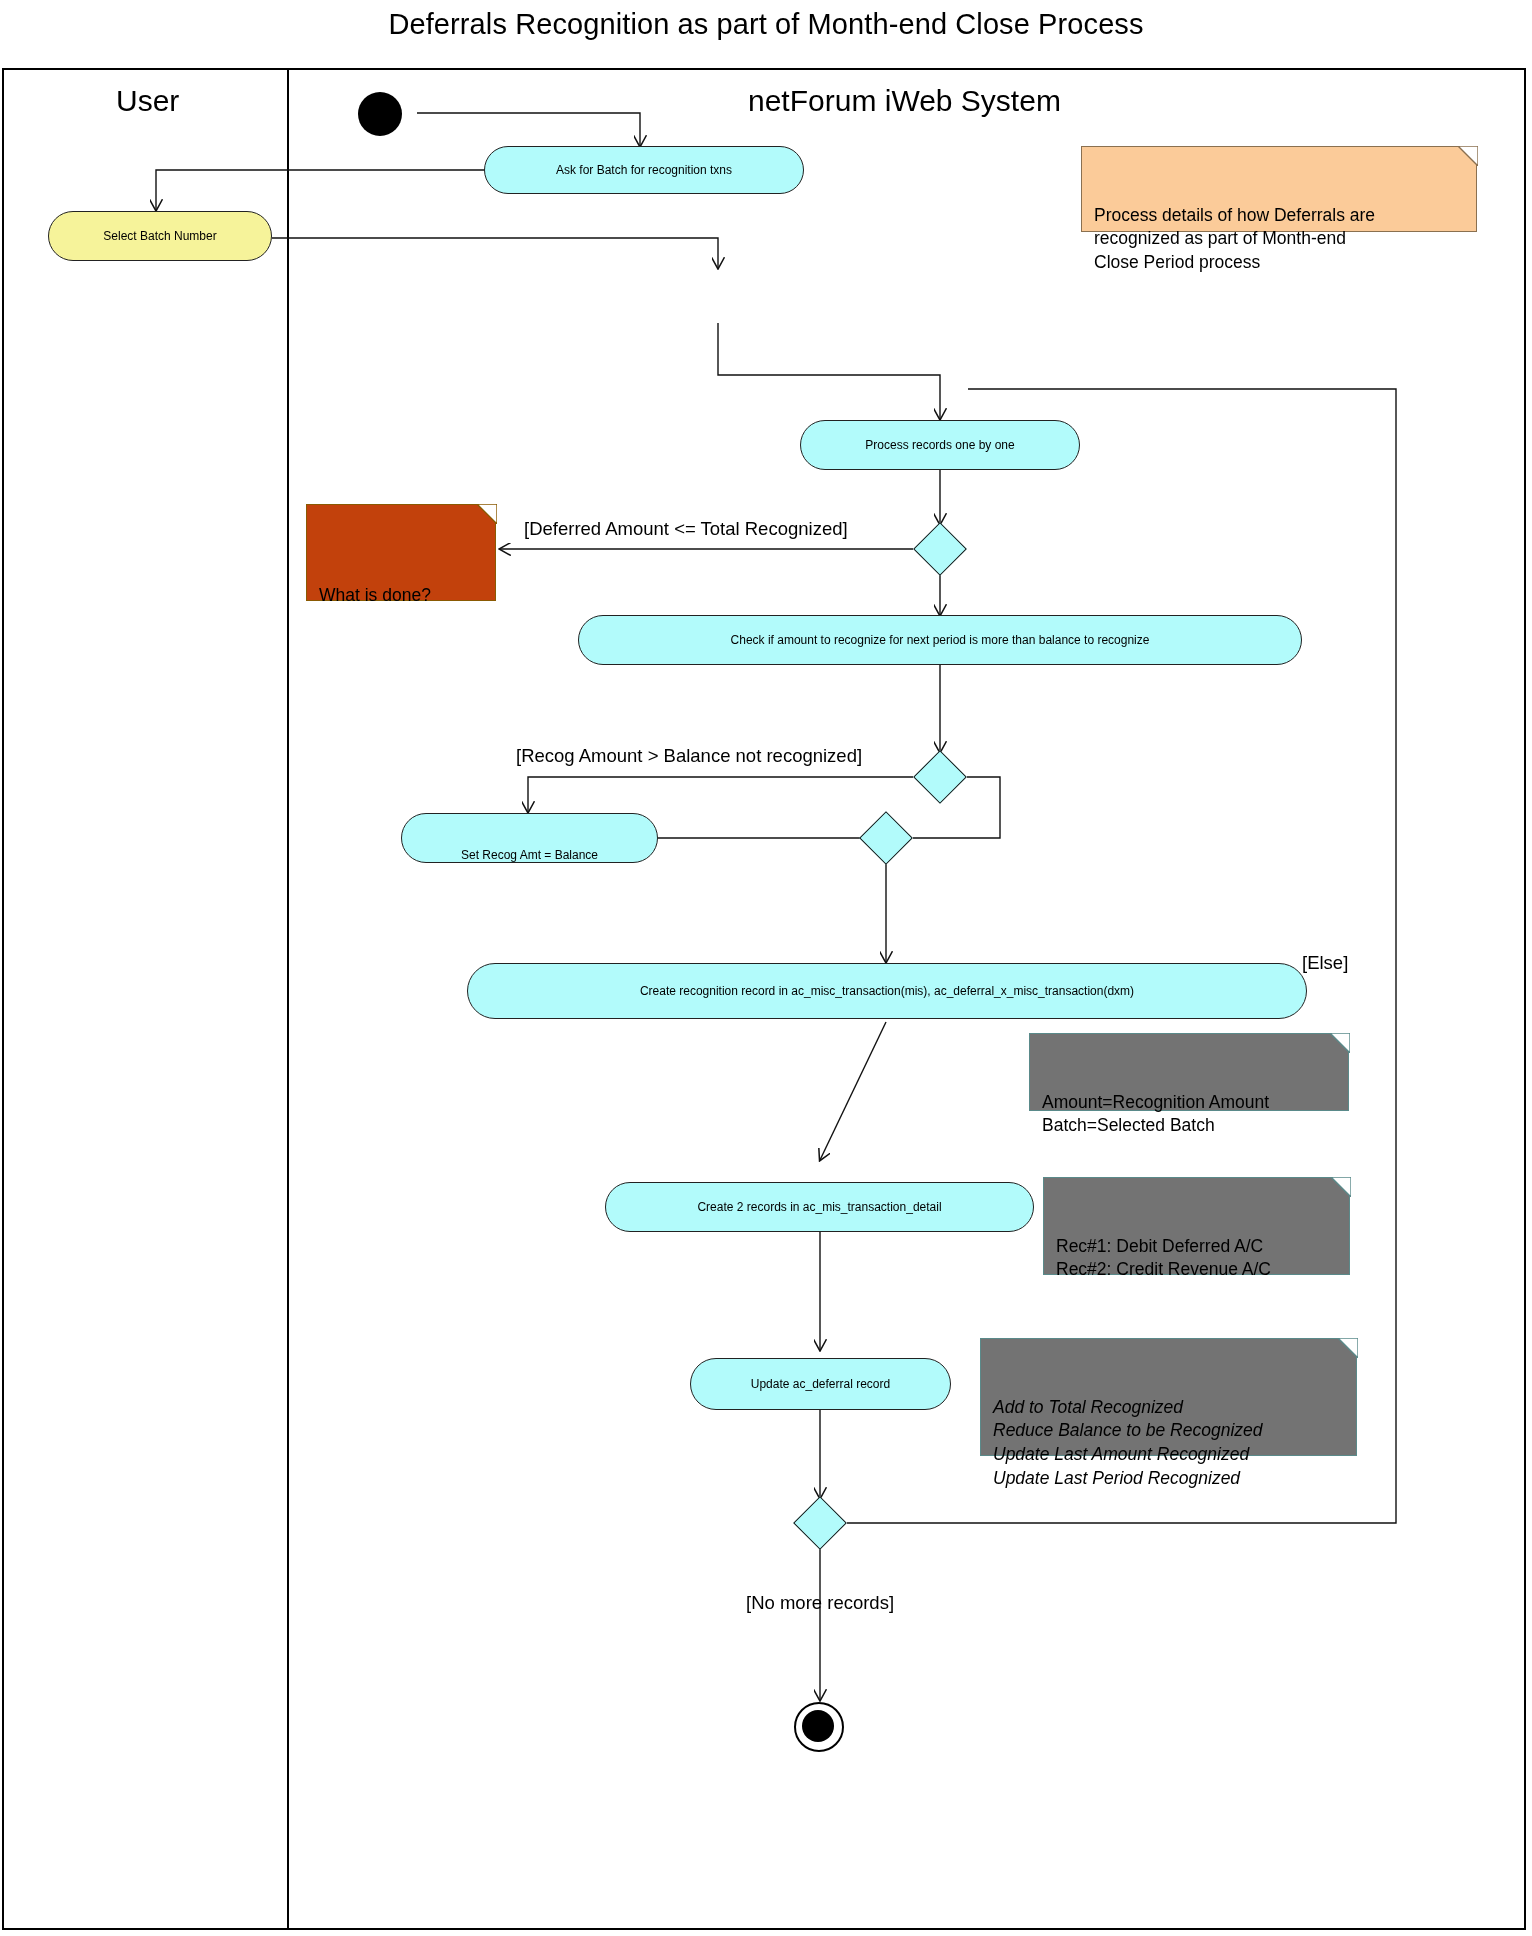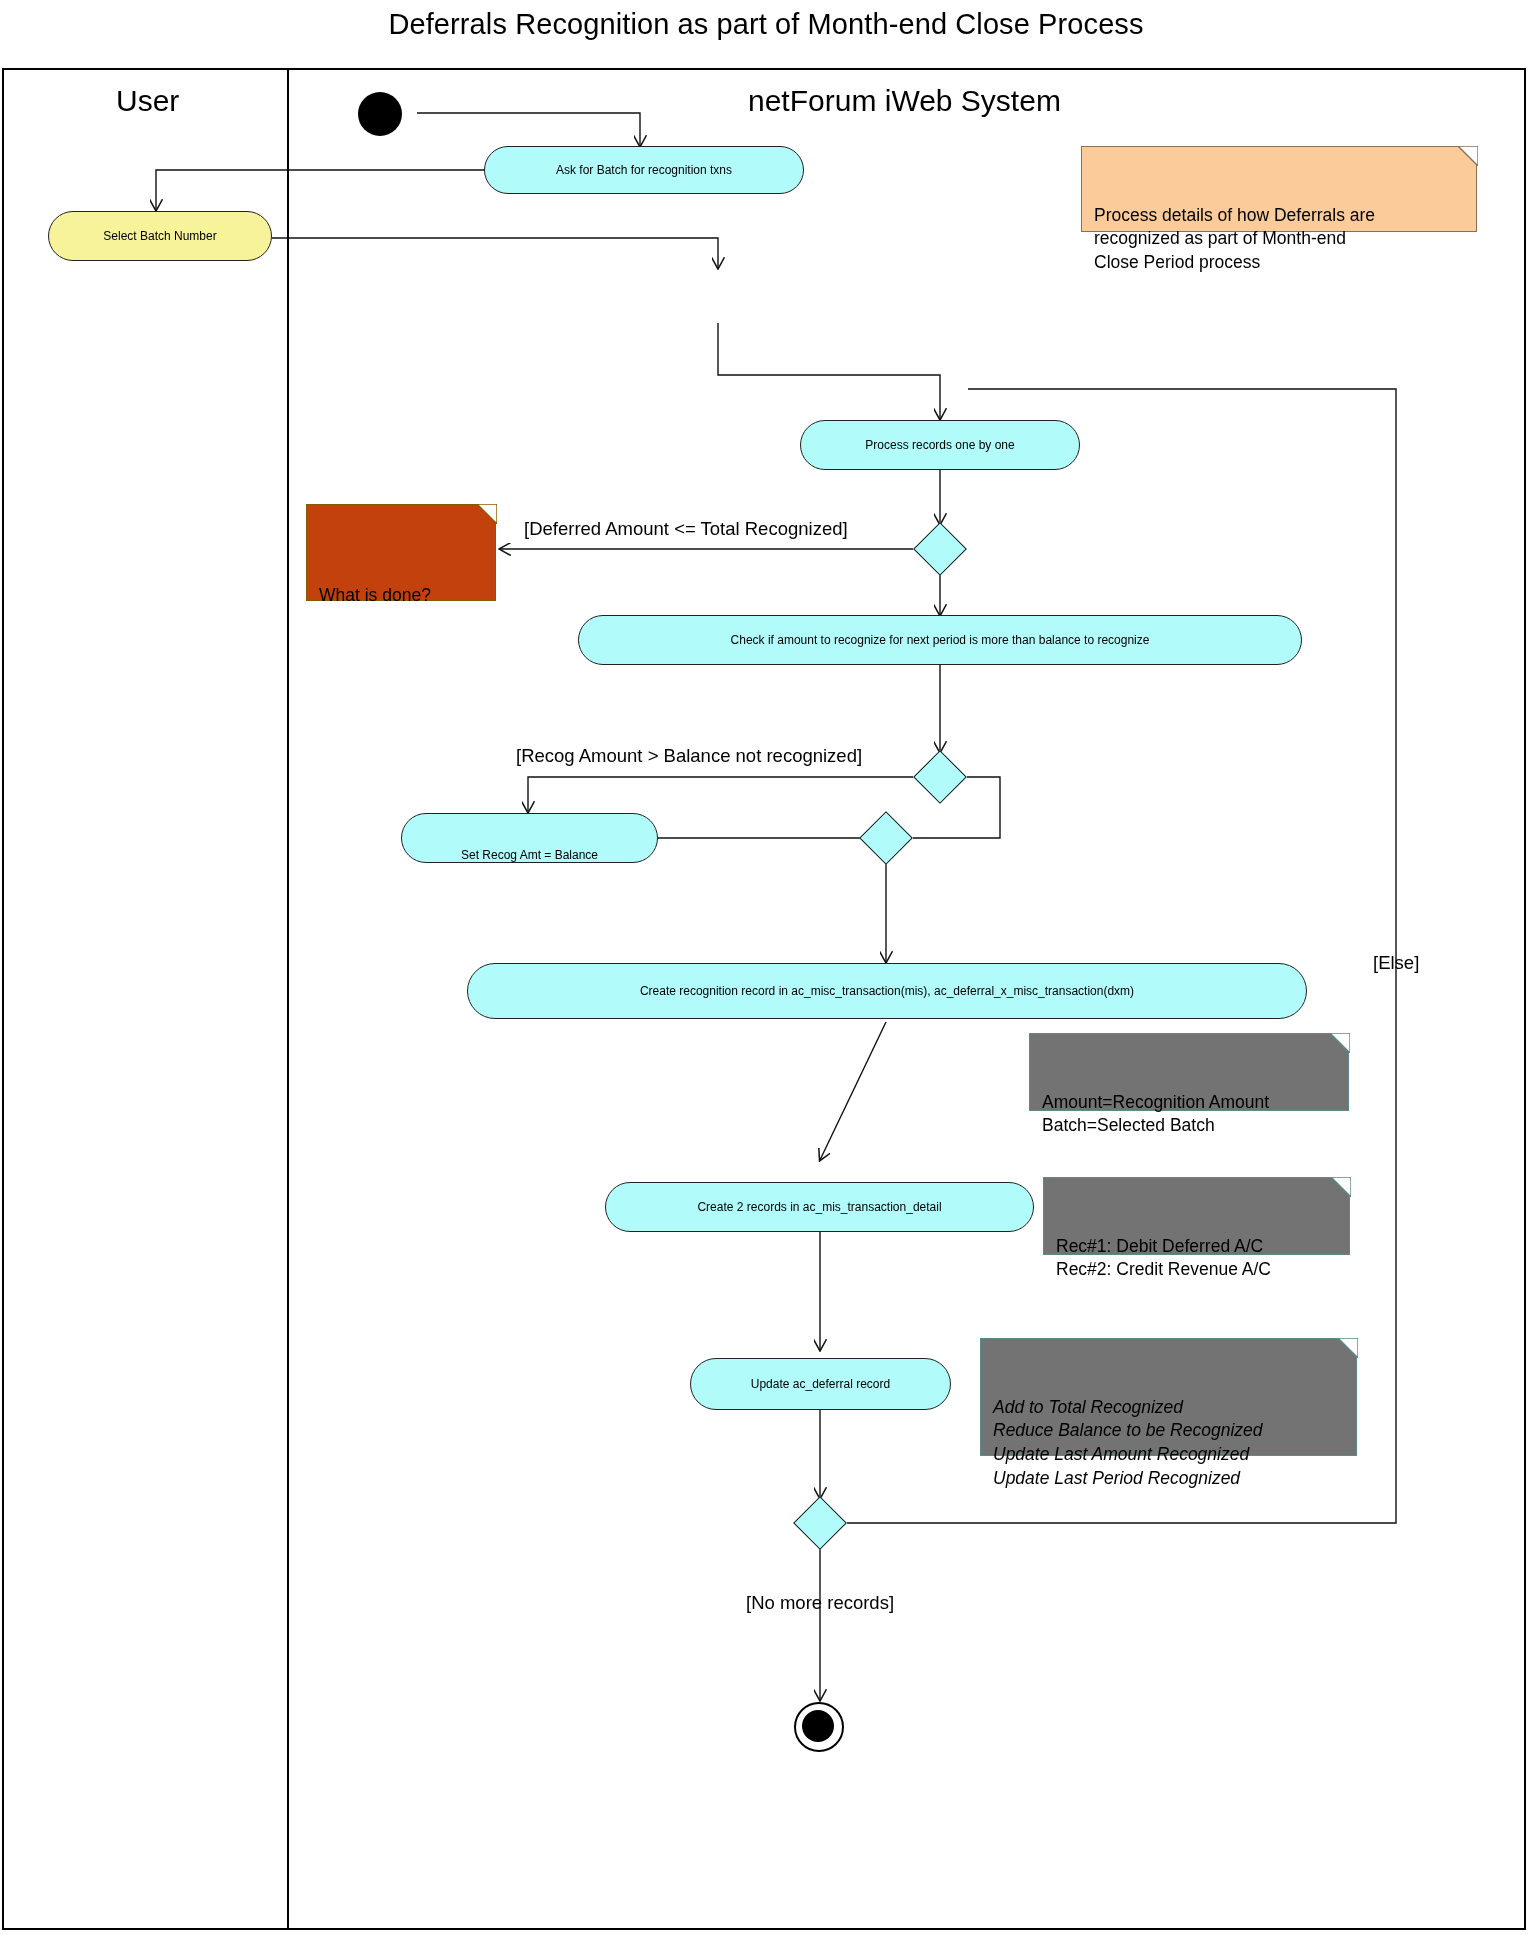--- a/index.html
+++ b/index.html
@@ -231,21 +231,21 @@
   <div class="node-decision" style="left:801px; top:1504px; width:38px; height:38px;"></div>
 
   <div class="node-final-outer" style="left:794px; top:1702px; width:50px; height:50px;">
     <div class="node-final-inner" style="left:6px; top:6px; width:32px; height:32px;"></div>
   </div>
 
   <div class="guard-label" style="left:524px; top:518px;">[Deferred Amount &lt;= Total Recognized]</div>
 
   <div class="guard-label" style="left:516px; top:745px;">[Recog Amount &gt; Balance not recognized]</div>
 
-  <div class="guard-label" style="left:1373px; top:952px;">[Else]</div>
+  <div class="guard-label" style="left:1302px; top:952px;">[Else]</div>
 
   <div class="guard-label" style="left:746px; top:1592px;">[No more records]</div>
 
   <div class="note note-peach" style="left:1081px; top:146px; width:396px; height:86px;">
     <svg class="note-fold" viewBox="0 0 20 20">
       <path d="M 0 0 L 20 20 L 20 0 Z" fill="#ffffff" stroke="#8a7050" stroke-width="1.4"></path>
     </svg>
     <span>Process details of how Deferrals are
 recognized as part of Month-end
 Close Period process</span>
@@ -259,21 +259,21 @@
   </div>
 
   <div class="note note-cyan" style="left:1029px; top:1033px; width:320px; height:78px;">
     <svg class="note-fold" viewBox="0 0 20 20">
       <path d="M 0 0 L 20 20 L 20 0 Z" fill="#ffffff" stroke="#5a8a8a" stroke-width="1.4"></path>
     </svg>
     <span>Amount=Recognition Amount
 Batch=Selected Batch</span>
   </div>
 
-  <div class="note note-cyan" style="left:1043px; top:1177px; width:307px; height:78px;">
+  <div class="note note-cyan" style="left:1043px; top:1177px; width:307px; height:98px;">
     <svg class="note-fold" viewBox="0 0 20 20">
       <path d="M 0 0 L 20 20 L 20 0 Z" fill="#ffffff" stroke="#5a8a8a" stroke-width="1.4"></path>
     </svg>
     <span>Rec#1: Debit Deferred A/C
 Rec#2: Credit Revenue A/C</span>
   </div>
 
   <div class="note note-cyan" style="left:980px; top:1338px; width:377px; height:118px;font-style:italic;">
     <svg class="note-fold" viewBox="0 0 20 20">
       <path d="M 0 0 L 20 20 L 20 0 Z" fill="#ffffff" stroke="#5a8a8a" stroke-width="1.4"></path>

